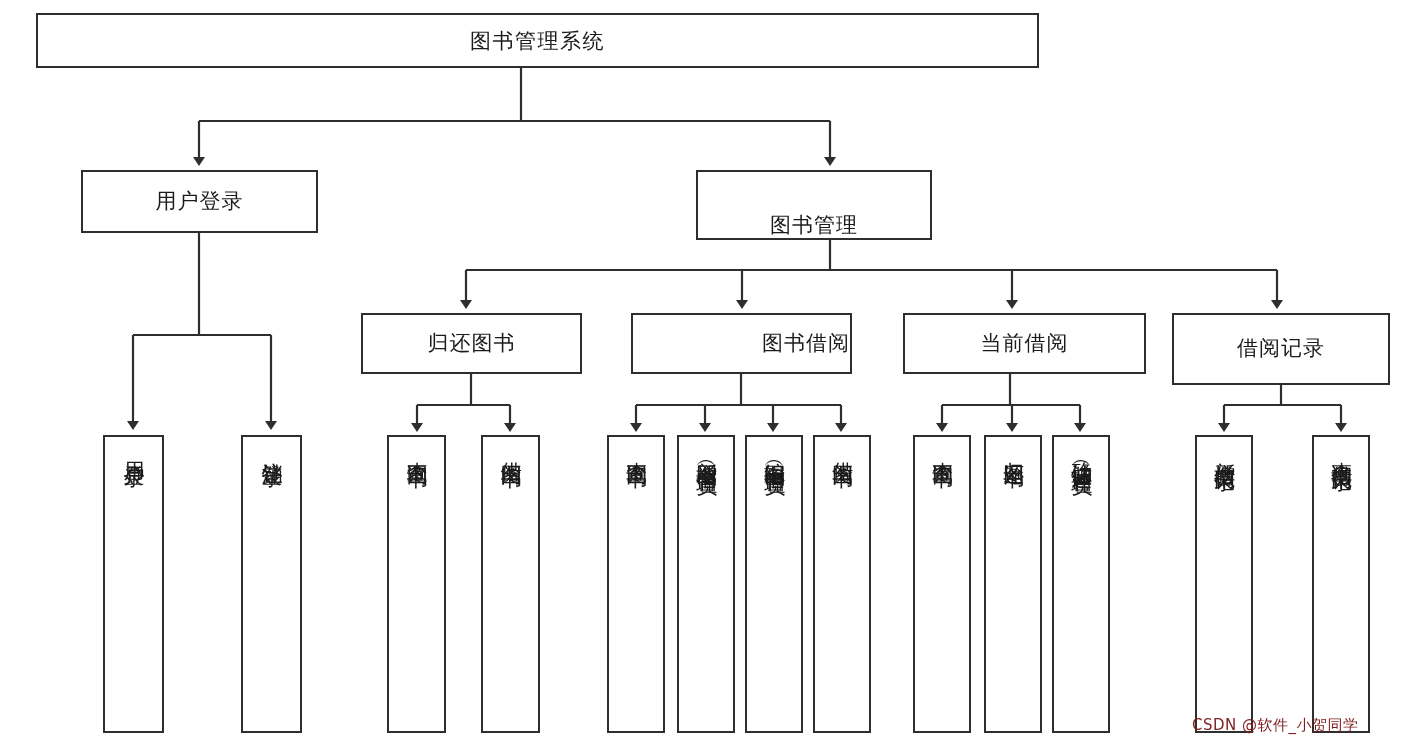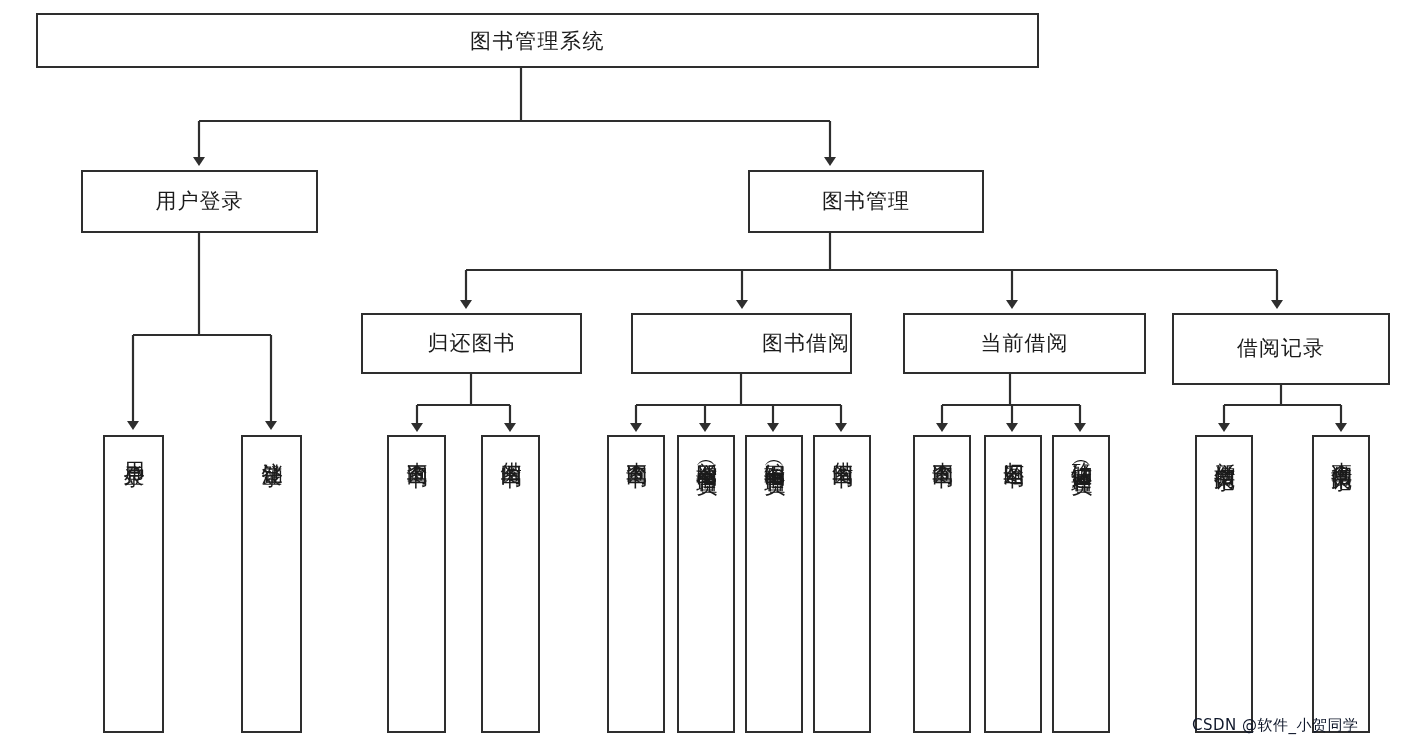--- a/index.html
+++ b/index.html
@@ -53,21 +53,21 @@
     text-orientation: upright;
     font-size: 21px;
     line-height: 1.32;
     letter-spacing: 2px;
     white-space: nowrap;
     color: #1b1b1b;
   }
   .watermark {
     position: absolute;
     font-size: 15px;
-    color: #0f172a;
+    color: #7f1d1d;
     letter-spacing: 0.5px;
     white-space: nowrap;
     font-family: "DejaVu Sans", "Liberation Sans", sans-serif;
   }
 </style>
 </head>
 <body>
 
 <div id="canvas">
 
@@ -121,21 +121,21 @@
     </g>
   </svg>
 
   <div class="node root" style="left:20px; top:13px; width:1003px; height:55px;margin-left:16px;">
     <span>图书管理系统</span>
   </div>
 
   <div class="node horiz" style="left:81px; top:170px; width:237px; height:63px;">
     <span>用户登录</span>
   </div>
-  <div class="node horiz" style="left:748px; top:170px; width:236px; height:63px;">
+  <div class="node horiz" style="left:696px; top:170px; width:236px; height:70px;align-items:flex-end;">
     <span>图书管理</span>
   </div>
 
   <div class="node horiz" style="left:361px; top:313px; width:221px; height:61px;">
     <span>归还图书</span>
   </div>
   <div class="node horiz" style="left:631px; top:313px; width:221px; height:61px;justify-content:flex-end;">
     <span>图书借阅</span>
   </div>
   <div class="node horiz" style="left:903px; top:313px; width:243px; height:61px;">

